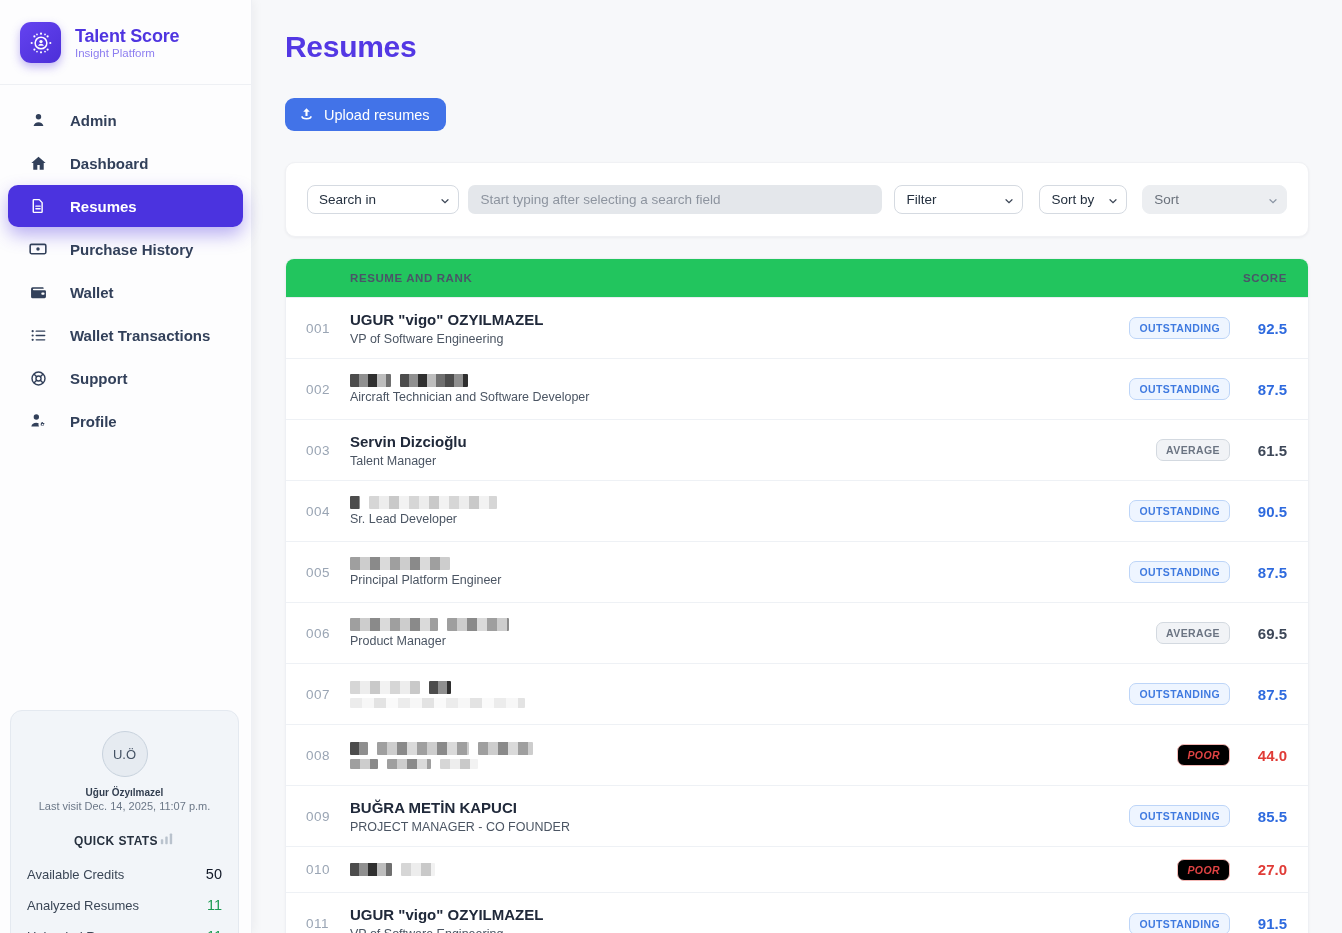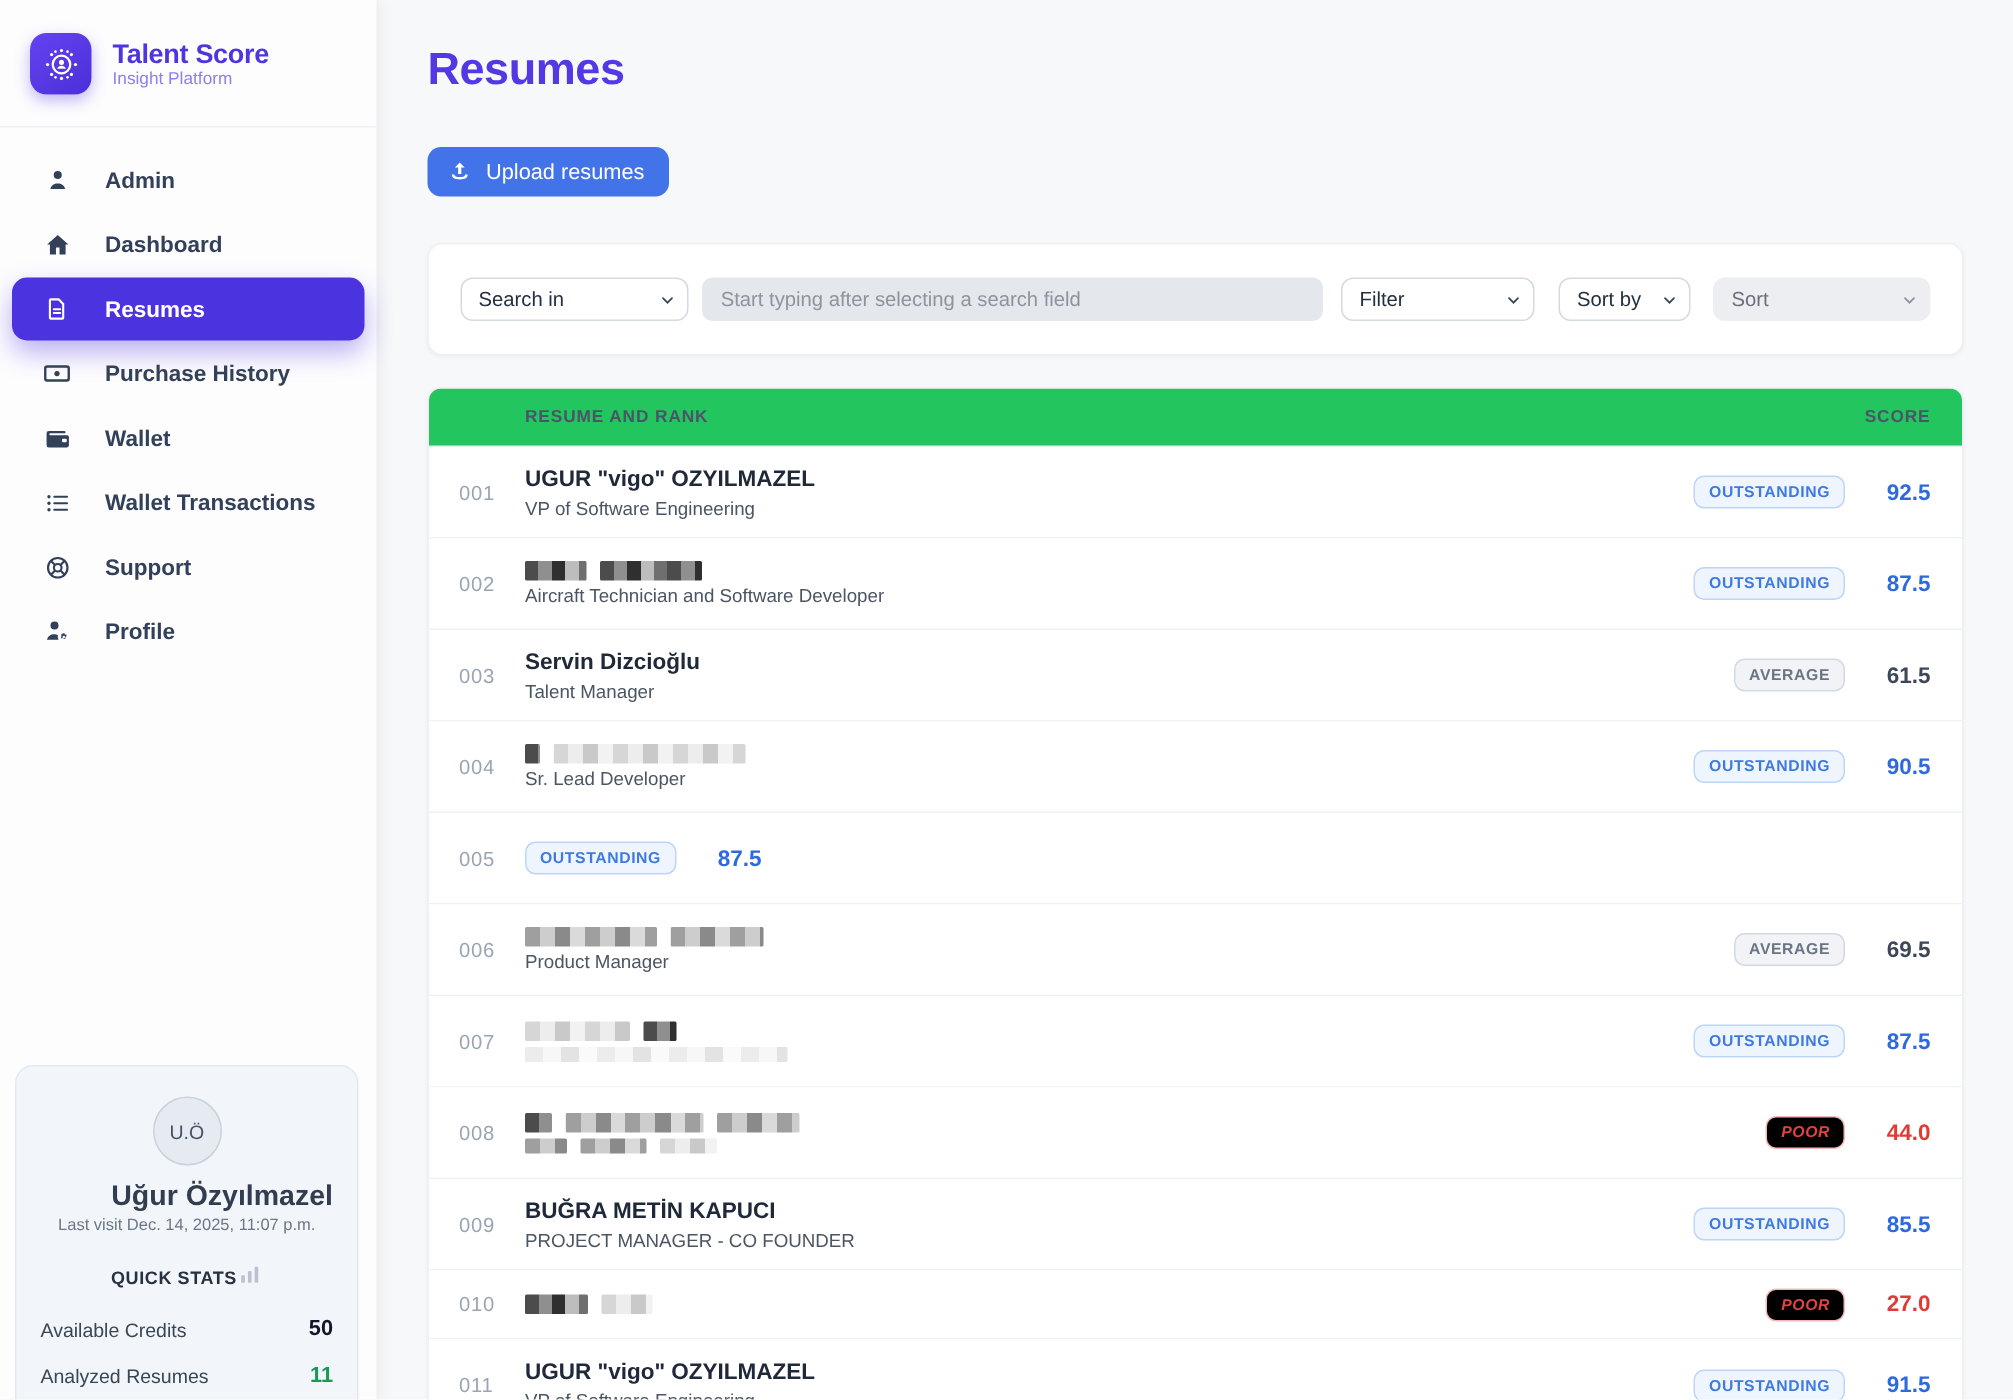--- a/index.html
+++ b/index.html
@@ -41,27 +41,27 @@
     position:absolute; top:710px; left:10px; right:12px;
     background:#f2f5f9; border:1px solid #e4e9f0; border-radius:12px;
     padding:16px 16px 14px;
   }
   .avatar {
     width:46px; height:46px; border-radius:50%; margin:4px auto 10px;
     background:#e6ebf1; border:1px solid #c8d2dd; color:#445264;
     display:flex; align-items:center; justify-content:center;
     font-size:13px; font-weight:500;
   }
-  .uc-name { text-align:right; font-size:19px; font-weight:700; color:#323e50; }
+  .uc-name { text-align:center; font-size:10px; font-weight:700; color:#323e50; }
   .uc-visit { text-align:center; font-size:11px; color:#6b7787; margin-top:2px; }
   .uc-stats-head { display:flex; align-items:center; justify-content:center; margin-top:18px; }
   .uc-stats-title { font-size:12px; font-weight:700; letter-spacing:.4px; color:#27313f; }
   .uc-stat { display:flex; align-items:center; justify-content:space-between; margin-top:15px; }
   .uc-stat-label { font-size:13px; color:#3a4656; }
-  .uc-stat-val { font-size:14.5px; font-weight:700; color:#111827; }
+  .uc-stat-val { font-size:14.5px; font-weight:400; color:#111827; }
   .uc-stat-val.green { color:#1a9a50; }
   
   .main { flex:1; padding:30px 33px 0; min-width:0; }
   .page-title { font-size:30px; font-weight:800; color:#5338e4; letter-spacing:-.3px; }
   .upload-btn {
     margin-top:34px; display:inline-flex; align-items:center; gap:9px;
     background:#4273e8; color:#fff; border:none; border-radius:9px;
     padding:8px 16px 8px 13px; font-size:14.5px; font-weight:500;
     font-family:inherit; cursor:pointer;
   }
@@ -387,20 +387,26 @@
             </span>
             <div class="ttitle">Sr. Lead Developer</div>
           </div>
           <div class="tright">
             <span class="badge outstanding">OUTSTANDING</span>
             <span class="score outstanding">90.5</span>
           </div>
         </div>
         <div class="trow">
           <span class="tnum">005</span>
+          <div class="tmain">
+            <span class="redact">
+              <span class="seg med" style="width: 100px;"></span>
+            </span>
+            <div class="ttitle">Principal Platform Engineer</div>
+          </div>
           <div class="tright">
             <span class="badge outstanding">OUTSTANDING</span>
             <span class="score outstanding">87.5</span>
           </div>
         </div>
         <div class="trow">
           <span class="tnum">006</span>
           <div class="tmain">
             <span class="redact">
               <span class="seg med" style="width: 88px;"></span>

